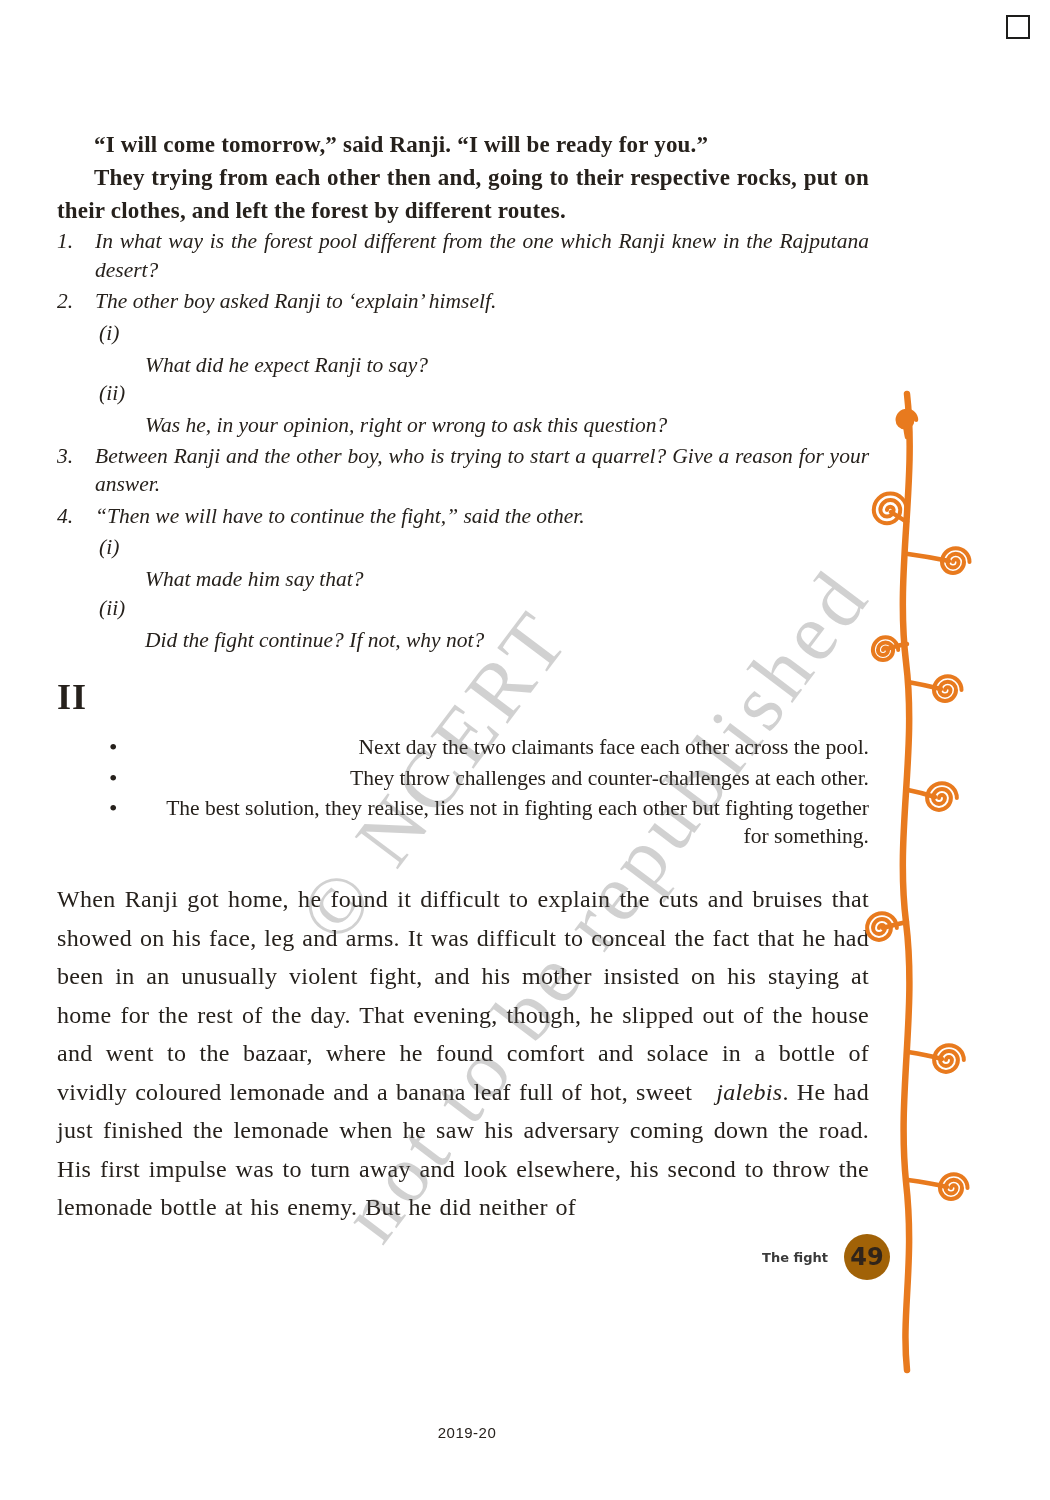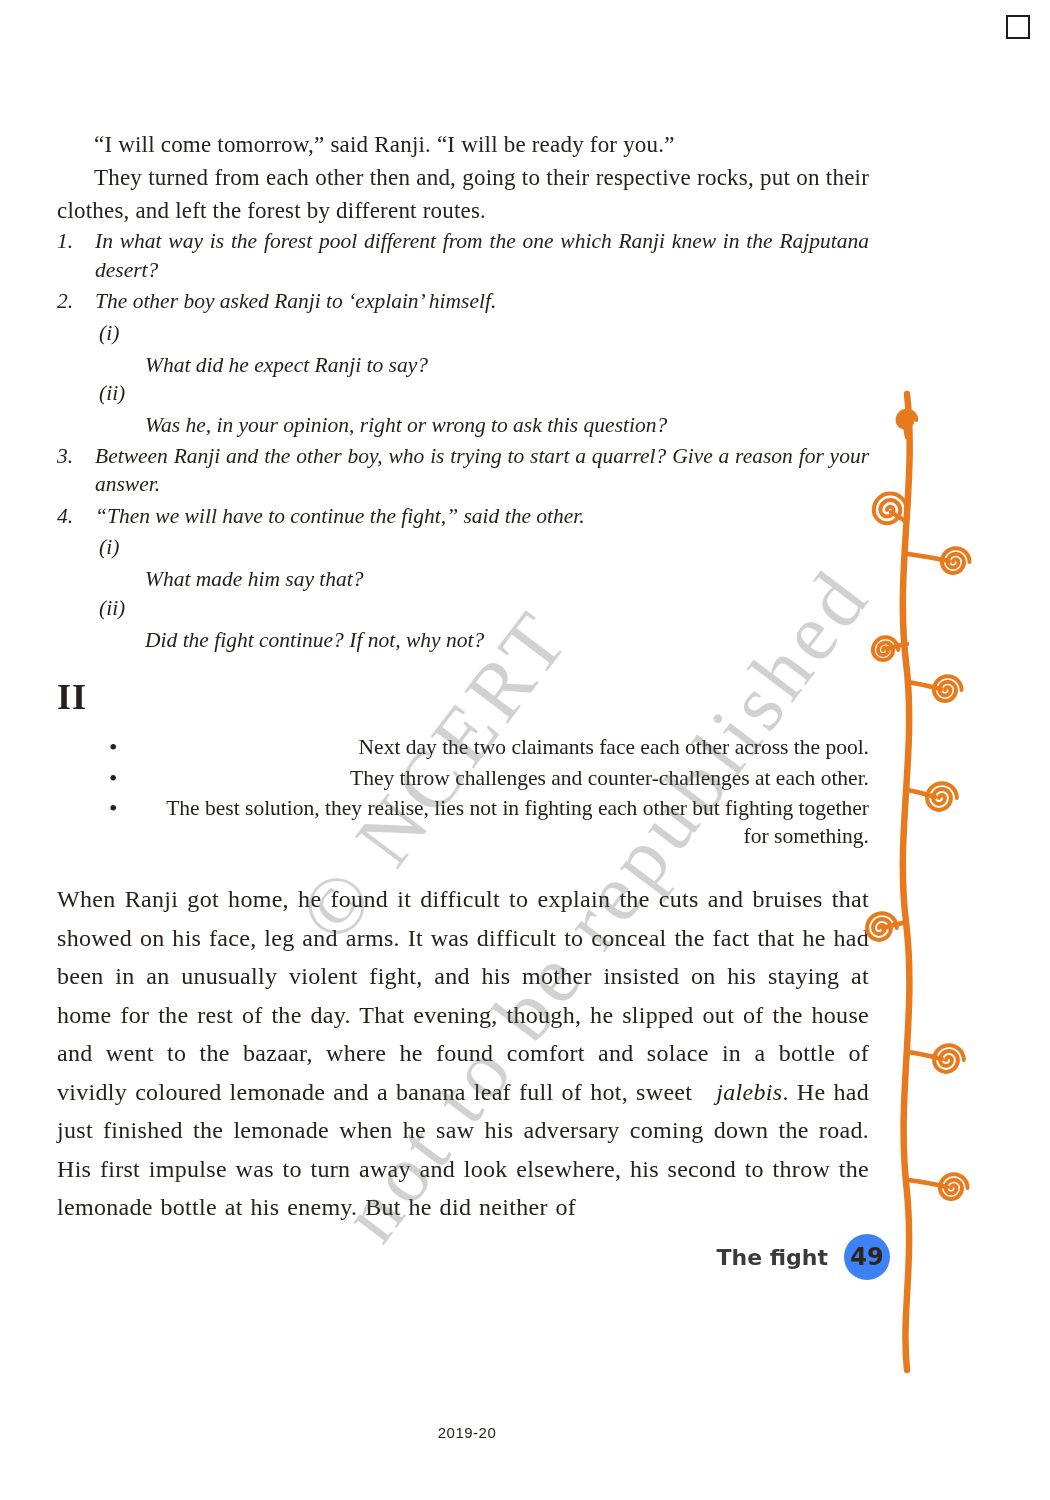--- a/index.html
+++ b/index.html
@@ -23,21 +23,21 @@
 
   .content {
     position:absolute; left:57px; top:128px; width:812px;
   }
 
   
   .story-top p {
     margin:0; font-size:23px; line-height:33px;
     text-align:justify; letter-spacing:0.2px;
   }
-  .story-top p.indent { text-indent:37px; }
+  .story-top p.indent { text-indent:37px;font-weight:bold; }
 
   
   .cc-heading {
     margin:27px 0 12px 0;
     color:#0e9bd8; font-weight:bold; font-size:23.5px;
     letter-spacing:0.2px;
   }
   .q-list { font-style:italic; font-size:21.5px; line-height:28.5px; }
   .q-item { display:flex; margin:0 0 3px 0; }
   .q-num { flex:0 0 38px; }
@@ -87,25 +87,25 @@
   .vine { position:absolute; left:845px; top:382px; width:170px; height:1000px; z-index:2; }
 
   
   .pagetag {
     position:absolute; left:660px; top:1232px; width:230px; height:50px;
     display:flex; align-items:center; justify-content:flex-end; gap:16px;
     z-index:6;
   }
   .chapter-label {
     font-family:"DejaVu Sans","Liberation Sans",sans-serif;
-    font-size:22px; font-weight:600; color:#3a3a3a;
+    font-size:13px; font-weight:600; color:#3a3a3a;
   }
   .page-badge {
     width:46px; height:46px; border-radius:50%;
-    background:#3b82f6;
+    background:#a16207;
     display:flex; align-items:center; justify-content:center;
     font-family:"DejaVu Sans","Liberation Sans",sans-serif;
     font-size:24px; font-weight:bold; color:#30241a;
   }
 
   .footer-year {
     position:absolute; left:0; top:1424px; width:934px;
     text-align:center;
     font-family:"Liberation Sans","DejaVu Sans",sans-serif;
     font-size:15px; color:#26211c; letter-spacing:0.5px;
@@ -148,21 +148,21 @@
     <use href="#spiral" transform="translate(94,416) scale(1.35)"></use>
     <use href="#spiral" transform="translate(34,546) scale(1.35)"></use>
     <use href="#spiral" transform="translate(101,678) scale(1.35)"></use>
     <use href="#spiral" transform="translate(106,806) scale(1.25)"></use>
   </svg>
 
   <div class="content">
 
     <div class="story-top">
       <p class="indent">“I will come tomorrow,” said Ranji. “I will be ready for you.”</p>
-      <p class="indent">They turned from each other then and, going to their respective rocks, put on their clothes, and left the forest by different routes.</p>
+      <p class="indent">They trying from each other then and, going to their respective rocks, put on their clothes, and left the forest by different routes.</p>
     </div>
 
 
     <div class="q-list">
 
       <div class="q-item">
         <span class="q-num">1.</span>
         <span class="q-text">In what way is the forest pool different from the one which Ranji knew in the Rajputana desert?</span>
       </div>
 

